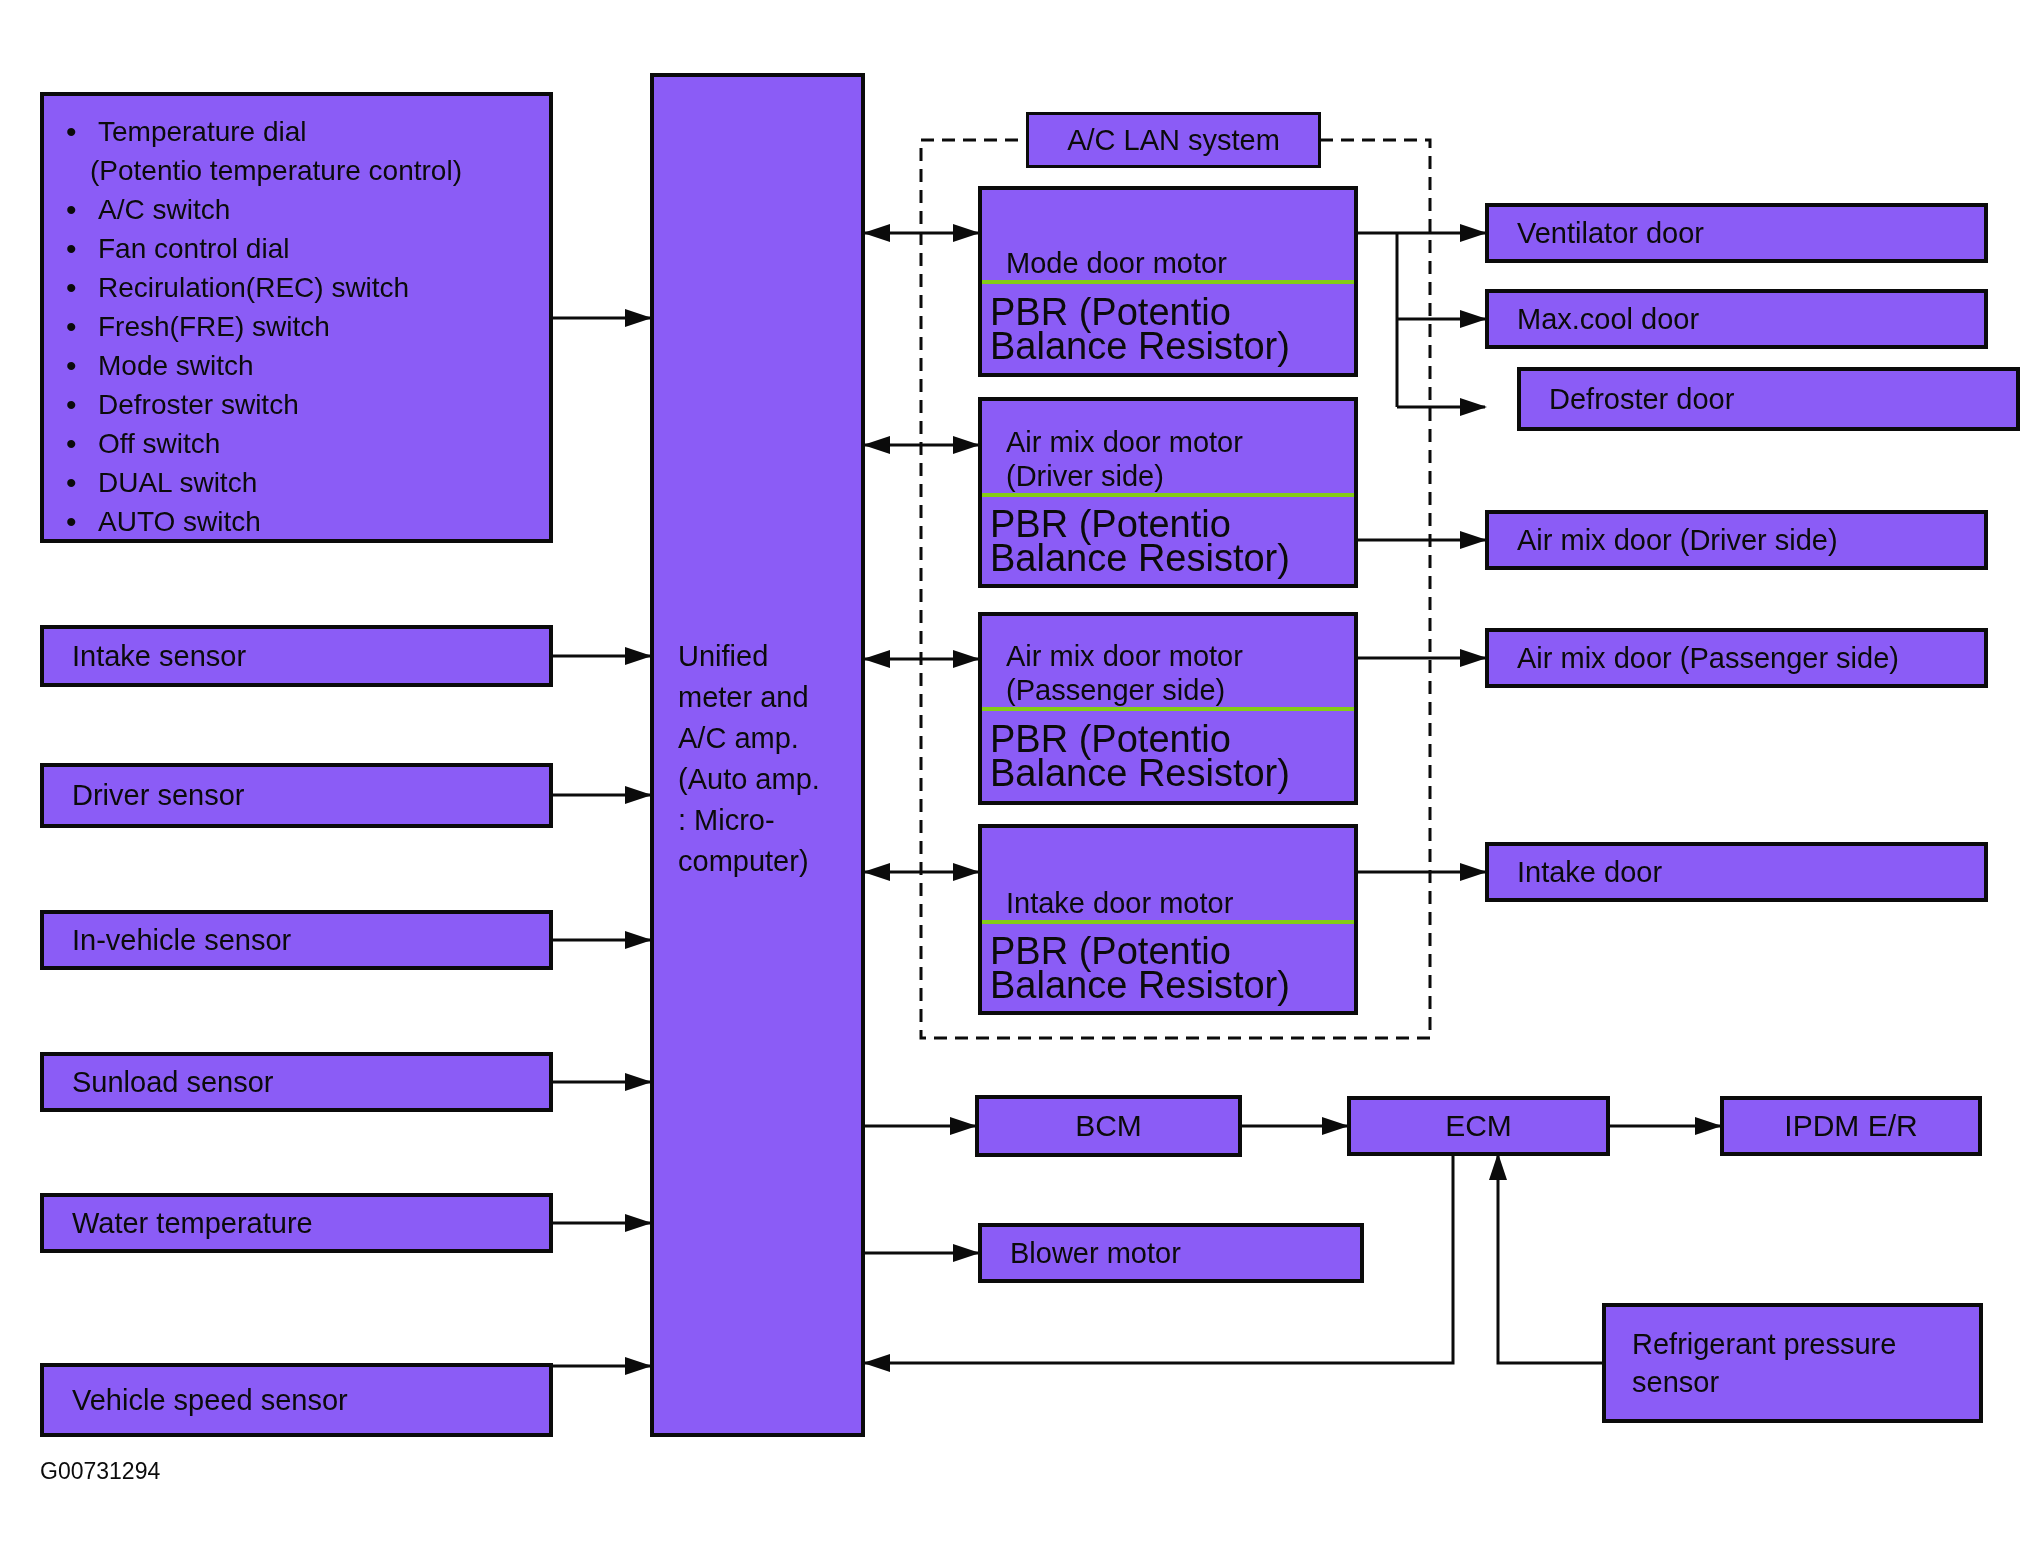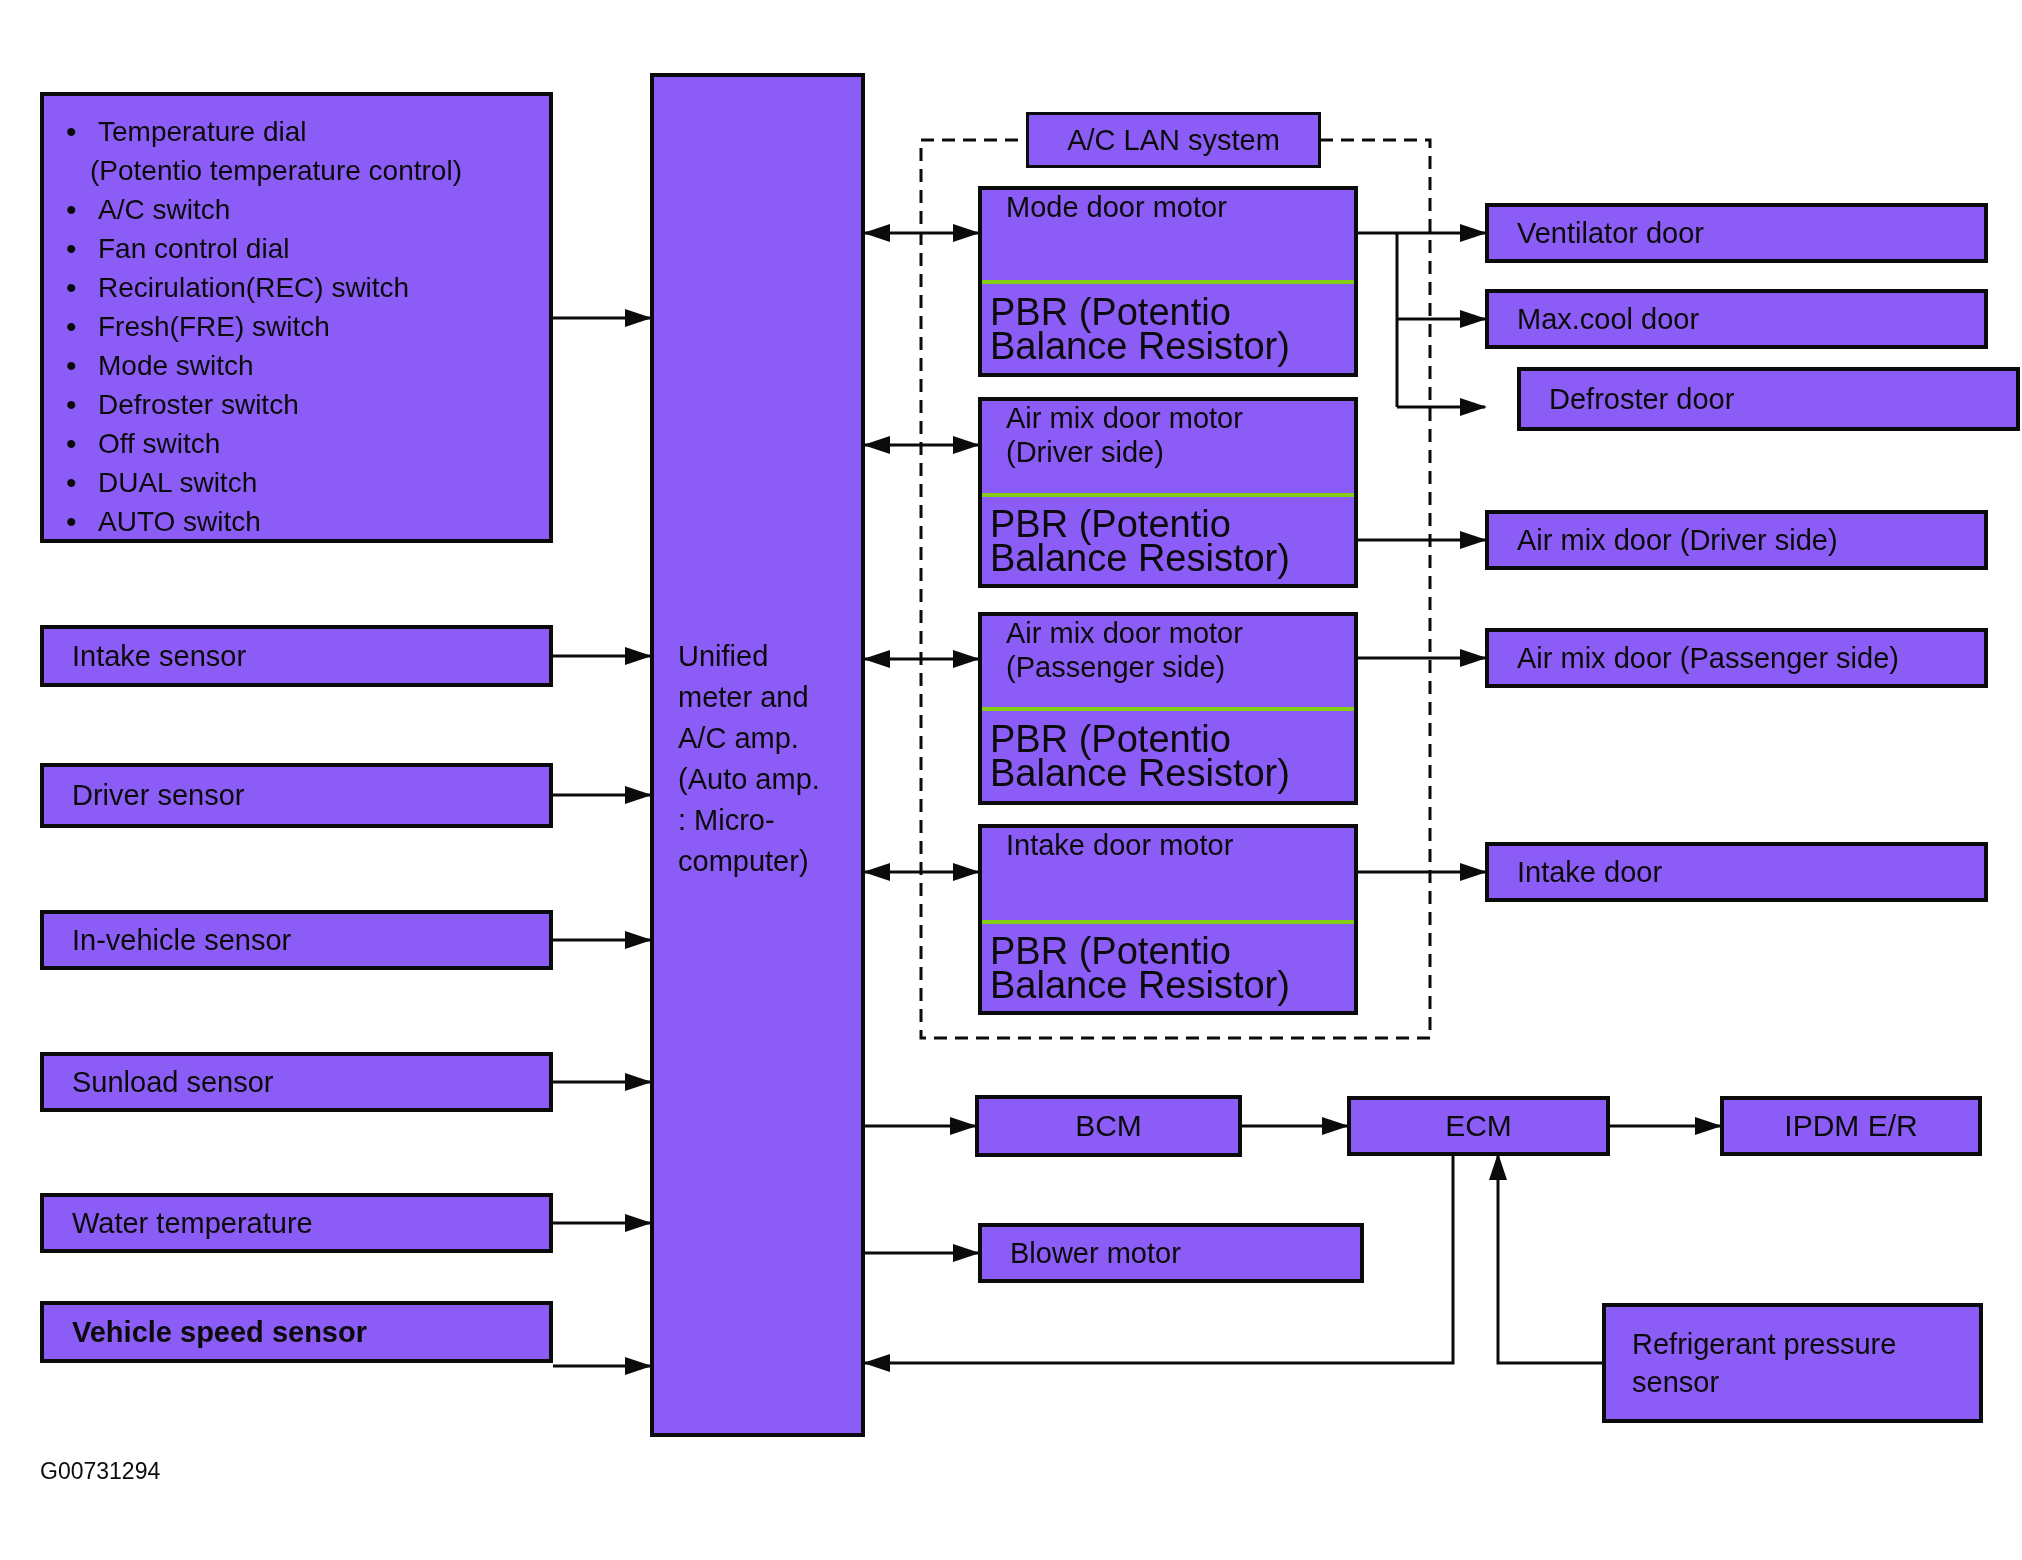--- a/index.html
+++ b/index.html
@@ -16,21 +16,21 @@
   .pre{white-space:pre-line;}
   
   .panel{padding-top:16px;}
   .row{position:relative;padding-left:54px;font-size:28px;line-height:39px;}
   .row.b::before{content:"\2022";position:absolute;left:22px;top:0;font-size:30px;}
   .row.nb{padding-left:46px;}
   
   .amp-text{position:absolute;left:678px;top:636px;font-size:29px;line-height:41px;}
   
   .motor{display:flex;flex-direction:column;padding:0;}
-  .m-top{box-sizing:border-box;display:flex;align-items:flex-start;padding-left:24px;font-size:29px;line-height:34px;}
+  .m-top{box-sizing:border-box;display:flex;align-items:flex-end;padding-left:24px;font-size:29px;line-height:34px;}
   .m-bot{box-sizing:border-box;border-top:4px solid #84cc16;flex:1;display:flex;align-items:center;padding-left:8px;font-size:38px;line-height:34px;}
   .lan-title{display:flex;align-items:center;justify-content:center;font-size:29px;border-width:3px;z-index:3;}
   .refrig{display:flex;align-items:center;padding-left:26px;font-size:29px;line-height:38px;}
   .figure-id{position:absolute;left:40px;top:1458px;font-size:23px;}
   svg path, svg rect{fill:none;stroke:#0b0b0b;stroke-width:3px;}
   svg .dash{stroke-dasharray:13 8;}
   svg marker path{fill:#0b0b0b;stroke:none;}
 </style>
 </head>
 <body>
@@ -97,21 +97,21 @@
     </div>
   <div class="box label-left" style="left:40px;top:910px;width:513px;height:60px;">
       <span>In-vehicle sensor</span>
     </div>
   <div class="box label-left" style="left:40px;top:1052px;width:513px;height:60px;">
       <span>Sunload sensor</span>
     </div>
   <div class="box label-left" style="left:40px;top:1193px;width:513px;height:60px;">
       <span>Water temperature</span>
     </div>
-  <div class="box label-left" style="left:40px;top:1301px;width:513px;height:62px;font-weight:bold;">
+  <div class="box label-left" style="left:40px;top:1363px;width:513px;height:74px;">
       <span>Vehicle speed sensor</span>
     </div>
 
   <div class="box" style="left:650px;top:73px;width:215px;height:1364px;"></div>
   <div class="amp-text pre">Unified
 meter and
 A/C amp.
 (Auto amp.
 : Micro-
 computer)</div>

